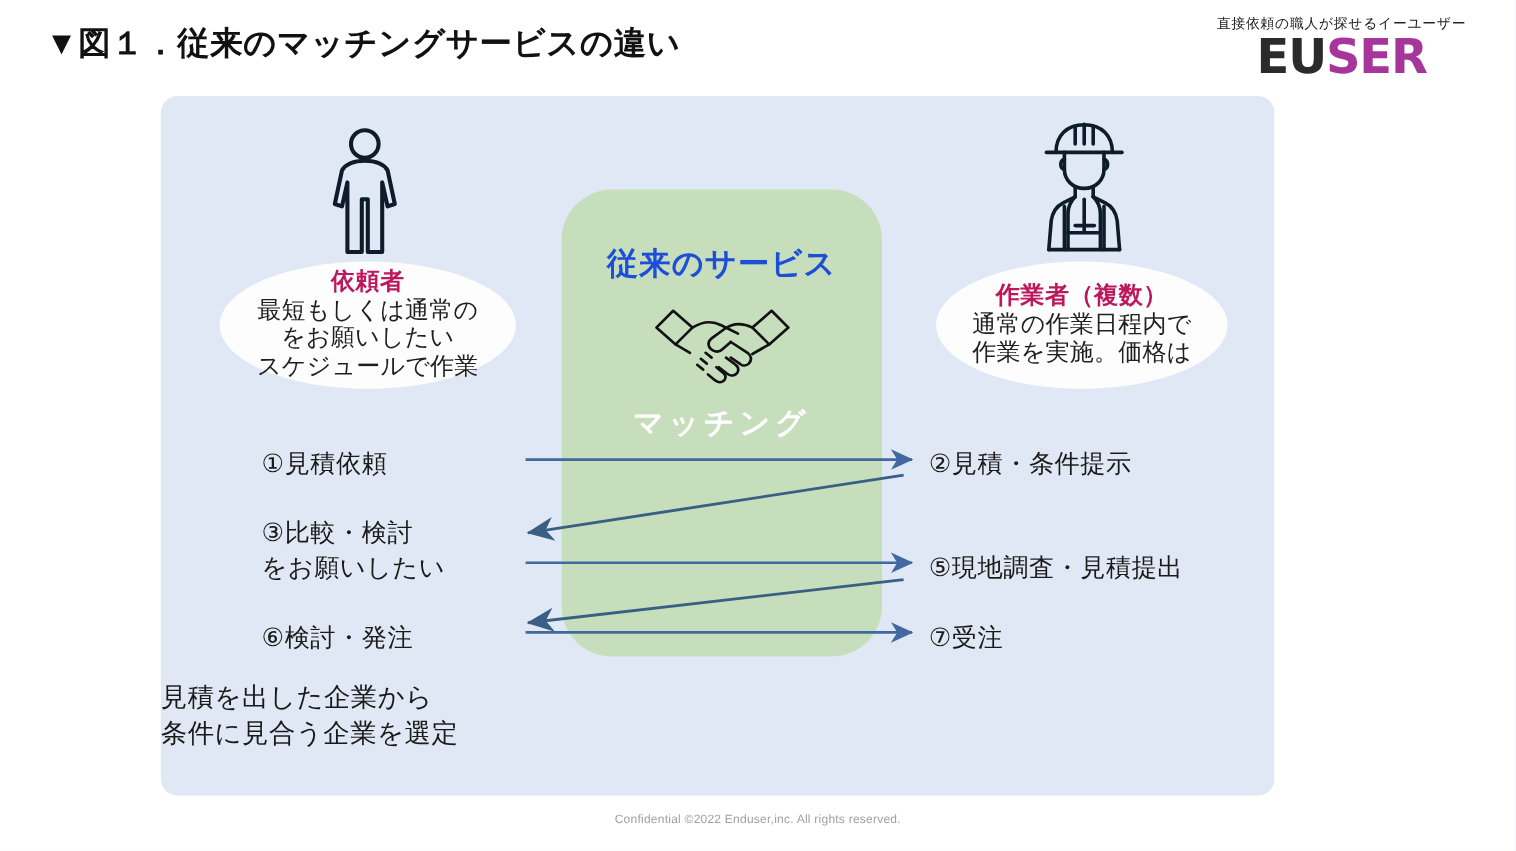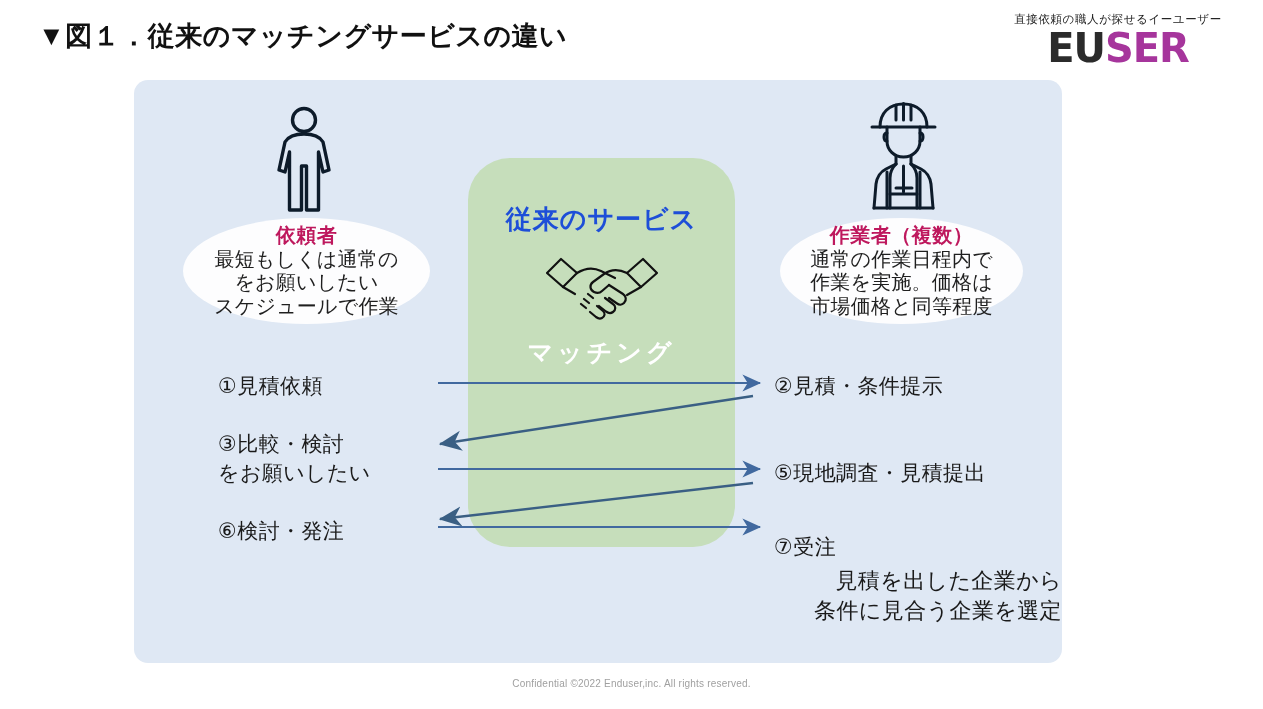--- a/index.html
+++ b/index.html
@@ -182,21 +182,21 @@
     height: 583px;
     pointer-events: none;
   }
 
   
   .bottom-note {
     position: absolute;
     left: 0;
     right: 0;
     top: 486px;   
-    text-align: right;
+    text-align: left;
     font-size: 22px;
     color: #1a1a1a;
     line-height: 1.38;
     letter-spacing: 0.4px;
   }
 
   
   .footer {
     position: absolute;
     left: 0;
@@ -284,21 +284,20 @@
         <div class="callout-desc">をお願いしたい</div>
         <div class="callout-desc">スケジュールで作業</div>
       </div>
     </div>
 
     <div class="callout callout-right">
       <div class="callout-inner">
         <div class="callout-role">作業者（複数）</div>
         <div class="callout-desc">通常の作業日程内で</div>
         <div class="callout-desc">作業を実施。価格は</div>
-        <div class="callout-desc">市場価格と同等程度</div>
       </div>
     </div>
 
     <svg class="arrows" viewBox="0 0 928 583">
       <defs>
         <marker id="ah" markerWidth="9" markerHeight="9" refX="8" refY="4.5" orient="auto">
           <path d="M0,0.6 L8.5,4.5 L0,8.4 L2.4,4.5 Z" fill="#41699f"></path>
         </marker>
         <marker id="ahd" markerWidth="10" markerHeight="10" refX="9" refY="5" orient="auto">
           <path d="M0,0.8 L9.5,5 L0,9.2 L2.8,5 Z" fill="#3a5f84"></path>
@@ -311,21 +310,21 @@
       <line x1="304" y1="447" x2="626" y2="447" stroke="#41699f" stroke-width="2.2" marker-end="url(#ah)"></line>
     </svg>
 
     <div class="step step-left" style="left:84px; top:292px;">①見積依頼</div>
     <div class="step step-left" style="left:84px; top:350px;">③比較・検討</div>
     <div class="step step-left" style="left:84px; top:379px;">をお願いしたい</div>
     <div class="step step-left" style="left:84px; top:437px;">⑥検討・発注</div>
 
     <div class="step step-right" style="left:640px; top:292px;">②見積・条件提示</div>
     <div class="step step-right" style="left:640px; top:379px;">⑤現地調査・見積提出</div>
-    <div class="step step-right" style="left:640px; top:437px;margin-top:16px;">⑦受注</div>
+    <div class="step step-right" style="left:640px; top:437px;">⑦受注</div>
 
     <div class="bottom-note">
       <div>見積を出した企業から</div>
       <div>条件に見合う企業を選定</div>
     </div>
 
   </div>
 
   <div class="footer">Confidential ©2022 Enduser,inc. All rights reserved.</div>
 

